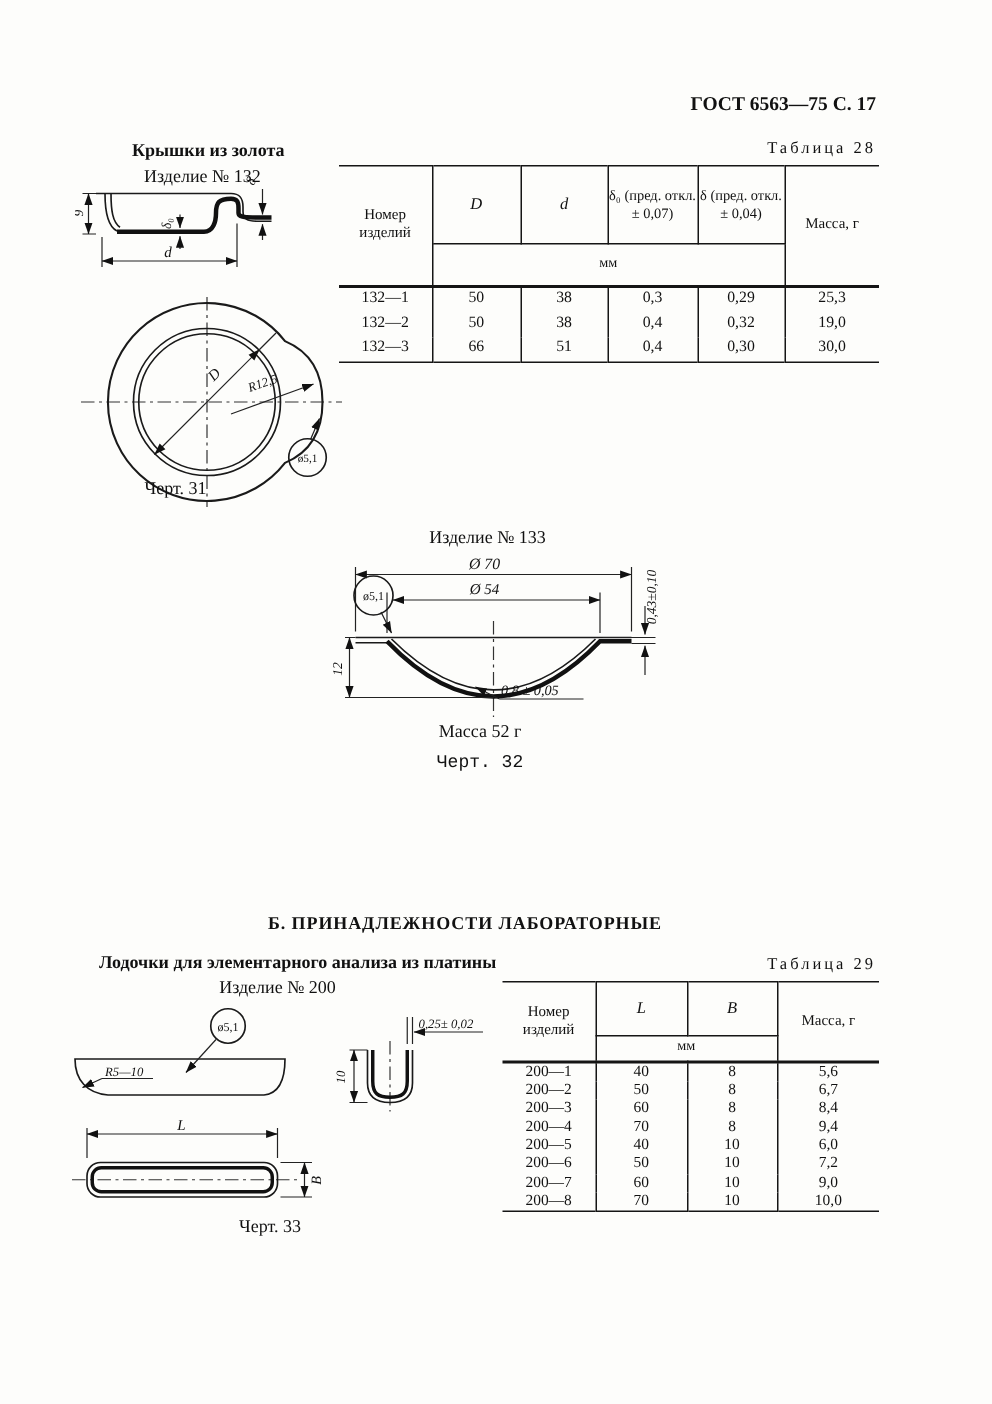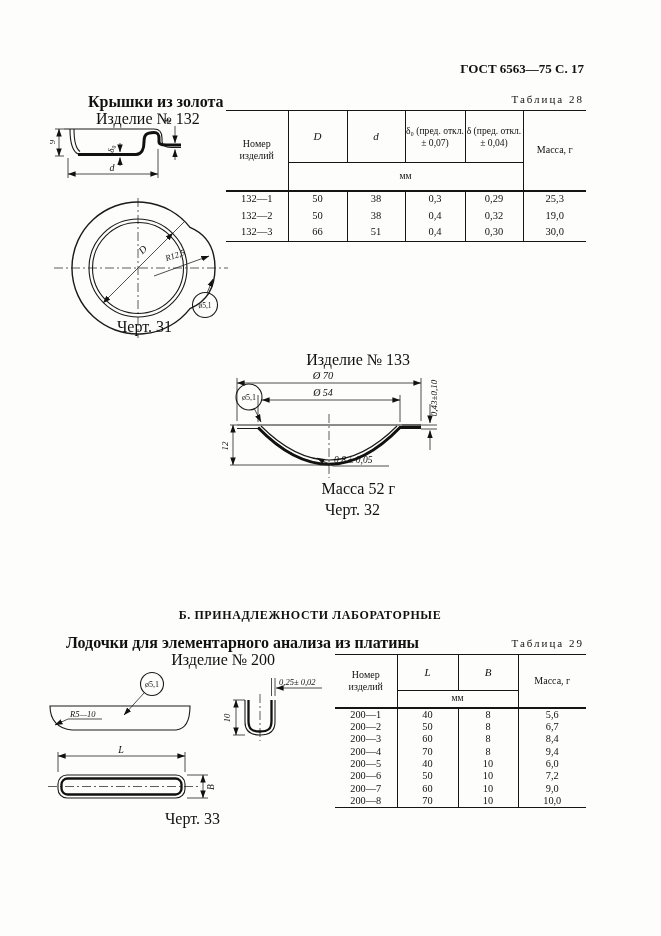--- a/index.html
+++ b/index.html
@@ -1,21 +1,21 @@
 <!DOCTYPE html>
 <html><head>
 <meta charset="utf-8">
 <style>
   html,body{margin:0;padding:0;}
   body{width:661px;height:936px;background:#fdfdfb;position:relative;
        font-family:"Liberation Serif","DejaVu Serif",serif;color:#111;overflow:hidden;}
   .abs{position:absolute;}
   .bold{font-weight:bold;}
   .ctr{text-align:center;}
-  .fs115{font-size:16px;text-align:right;}
+  .fs115{font-size:12px;}
   .fs12{font-size:12px;margin-top:28px;}
   .fs13{font-size:13px;}
   .tab-cap{letter-spacing:2px;font-size:11px;}
   .sp05{letter-spacing:.6px;}
 
   
   .gt{border-collapse:collapse;table-layout:fixed;
       border-top:1.6px solid #151515;border-bottom:1.3px solid #151515;}
   .gt th,.gt td{font-weight:normal;text-align:center;vertical-align:middle;padding:0;
       border-left:1px solid #151515;border-right:1px solid #151515;line-height:1.2;}
@@ -189,21 +189,21 @@
     <line class="dl" x1="112" y1="100" x2="96" y2="92" marker-end="url(#arr)"></line>
   </g>
   <text class="dim" font-size="10.5" text-anchor="middle" x="102" y="13">Ø 70</text>
   <text class="dim" font-size="10" text-anchor="middle" x="102" y="30">Ø 54</text>
   <text font-size="8" text-anchor="middle" x="28" y="34">ø5,1</text>
   <text class="dim" font-size="9" text-anchor="middle" transform="translate(216,32) rotate(-90)">0,43±0,10</text>
   <text class="dim" font-size="9" text-anchor="middle" transform="translate(7,80) rotate(-90)">12</text>
   <text class="dim" font-size="9.5" x="113" y="97">0,8 ± 0,05</text>
 </svg>
 <div class="abs fs115 ctr" style="left:245px;top:480px;width:150px;">Масса 52 г</div>
-<div class="abs fs115 ctr" style="left:230px;top:501px;width:150px;">Черт. 32</div>
+<div class="abs fs115 ctr" style="left:245px;top:501px;width:150px;font-family:Liberation Mono, monospace;">Черт. 32</div>
 
 <div class="abs bold fs12 ctr sp05" style="left:60px;top:580px;width:500px;">Б. ПРИНАДЛЕЖНОСТИ ЛАБОРАТОРНЫЕ</div>
 <div class="abs bold fs115" style="left:66px;top:634px;">Лодочки для элементарного анализа из платины</div>
 <div class="abs tab-cap" style="top:637px;right:77px;">Таблица 29</div>
 <div class="abs fs115 ctr" style="left:95px;top:651px;width:180px;">Изделие № 200</div>
 
 <table id="t29" class="gt abs" style="left:335px;top:654px;">
   <colgroup>
     <col style="width:62px">
       <col style="width:61px">

